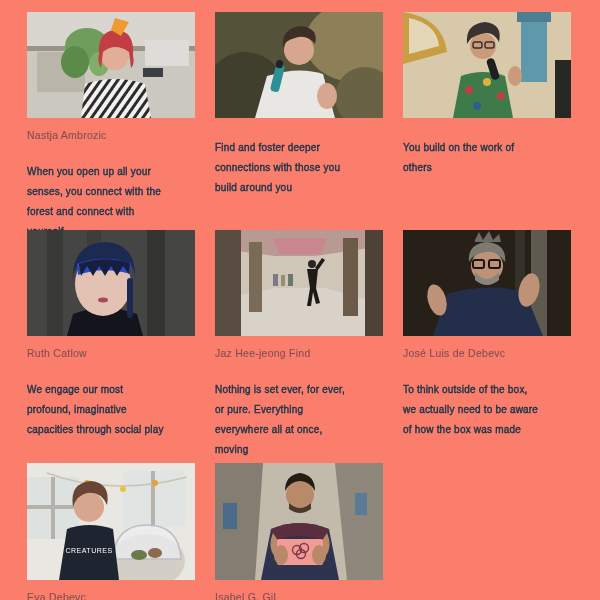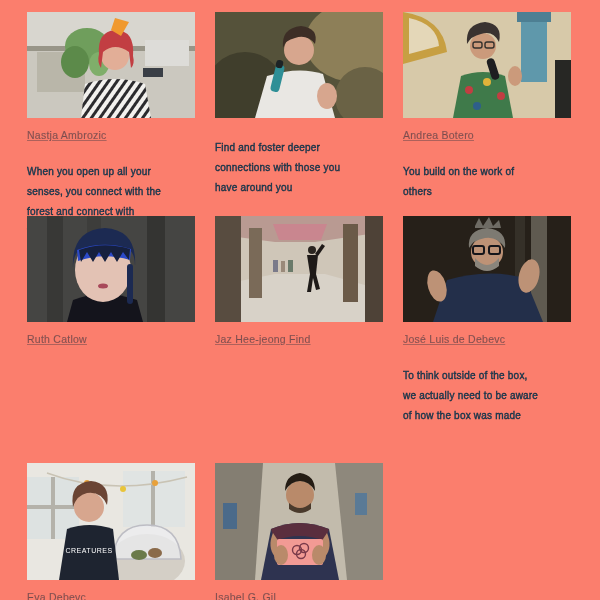--- a/index.html
+++ b/index.html
@@ -4,34 +4,33 @@
 <style>
   html,body{margin:0;padding:0;}
   body{
     width:600px;height:600px;overflow:hidden;
     background:#FB7E6D;
     font-family:"Liberation Sans", sans-serif;
   }
   .page{position:relative;width:600px;height:600px;}
   .row{position:absolute;left:27px;display:flex;gap:20px;}
   .row1{top:12px;}
-  .row2{top:216px;}
+  .row2{top:230px;}
   .row3{top:463px;}
   .card{width:168px;position:relative;}
   .photo{
     width:168px;height:106px;overflow:hidden;display:block;
     background:#d0cdc5;
   }
   .row3 .photo{height:117px;}
   .photo svg{display:block;}
   .name{
     margin-top:11px;
     font-size:10.5px;line-height:13px;letter-spacing:.25px;
     color:rgba(30,42,58,0.52);
-    text-decoration:underline;
     -webkit-text-stroke:0.2px rgba(30,42,58,0.35);
   }
   .quote{
     margin-top:20px;width:206px;
     font-size:10px;line-height:20px;letter-spacing:.2px;
     color:#0c4a6e;
     -webkit-text-stroke:0.4px #1E2A38;
     white-space:pre-line;
   }
 </style>
@@ -83,21 +82,21 @@
           <path d="M40 106 L52 64 Q84 54 108 62 L120 106 Z" fill="#e9e7e3"></path>
           <circle cx="84" cy="38" r="15" fill="#d7a68e"></circle>
           <path d="M68 36 Q66 16 86 14 Q104 16 100 32 Q92 22 80 26 Q70 28 68 36 Z" fill="#3d2e26"></path>
           <rect x="58" y="52" width="9" height="28" rx="4" transform="rotate(14 62 66)" fill="#2e8f96"></rect>
           <rect x="61" y="48" width="7" height="8" rx="3" transform="rotate(14 64 52)" fill="#1d2326"></rect>
           <ellipse cx="112" cy="84" rx="10" ry="13" fill="#d7a68e"></ellipse>
         </svg>
       </div>
       <div class="quote">Find and foster deeper
 connections with those you
-have around you</div>
+build around you</div>
     </article>
 
     <article class="card">
       <div class="photo">
         <svg width="168" height="106" viewBox="0 0 168 106" xmlns="http://www.w3.org/2000/svg">
           <rect width="168" height="106" fill="#d7c9a9"></rect>
           <path d="M0 0 Q40 6 44 40 L0 52 Z" fill="#c79f42"></path>
           <path d="M6 6 Q34 12 36 34 L6 42 Z" fill="#e4d7b8"></path>
           <rect x="118" y="0" width="26" height="70" fill="#5f98ab"></rect>
           <rect x="114" y="0" width="34" height="10" fill="#4d7f93"></rect>
@@ -108,21 +107,20 @@
           <circle cx="98" cy="84" r="4" fill="#c23e42"></circle>
             <circle cx="74" cy="94" r="4" fill="#2e5f8a"></circle>
           <circle cx="80" cy="34" r="13" fill="#cb9a7b"></circle>
           <path d="M64 32 Q62 12 82 10 Q100 12 96 30 Q90 18 78 22 Q68 24 64 32 Z" fill="#3a3230"></path>
           <rect x="70" y="30" width="9" height="6" rx="2" fill="none" stroke="#33302c" stroke-width="1.4"></rect>
           <rect x="82" y="30" width="9" height="6" rx="2" fill="none" stroke="#33302c" stroke-width="1.4"></rect>
           <rect x="86" y="46" width="8" height="22" rx="4" transform="rotate(-18 90 57)" fill="#1e1e20"></rect>
           <ellipse cx="112" cy="64" rx="7" ry="10" fill="#cb9a7b"></ellipse>
         </svg>
       </div>
-      <div class="name">Andrea Botero</div>
       <div class="quote">You build on the work of
 others</div>
     </article>
 
   </div>
 
   <div class="row row2">
 
     <article class="card">
       <div class="photo">
@@ -134,20 +132,23 @@
           <path d="M40 106 L46 84 Q76 72 110 84 L116 106 Z" fill="#14141c"></path>
           <ellipse cx="76" cy="54" rx="28" ry="32" fill="#e3c2b4"></ellipse>
           <path d="M46 52 Q44 14 78 12 Q110 14 108 50 Q108 36 100 32 L52 34 Q46 40 46 52 Z" fill="#1c2a52"></path>
           <path d="M50 34 Q76 24 104 33 L103 44 Q76 36 51 45 Z" fill="#2b49c9"></path>
           <path d="M52 34 L54 46 L60 36 L66 46 L72 36 L78 46 L84 36 L90 46 L96 36 L102 44 L103 33 Q76 25 52 34 Z" fill="#16203e"></path>
           <ellipse cx="76" cy="70" rx="5" ry="2.5" fill="#a8495a"></ellipse>
           <rect x="100" y="48" width="6" height="40" rx="3" fill="#1c2a52"></rect>
         </svg>
       </div>
       <div class="name">Ruth Catlow</div>
+      <div class="quote">We engage our most
+profound, imaginative
+capacities through social play</div>
     </article>
 
     <article class="card">
       <div class="photo">
         <svg width="168" height="106" viewBox="0 0 168 106" xmlns="http://www.w3.org/2000/svg">
           <rect width="168" height="106" fill="#cfc6b8"></rect>
           <polygon points="0,0 168,0 168,16 100,26 60,26 0,18" fill="#b99a92"></polygon>
           <polygon points="58,8 112,8 106,24 64,24" fill="#c9868f"></polygon>
           <polygon points="0,70 60,58 110,58 168,74 168,106 0,106" fill="#d8d2c8"></polygon>
           <rect x="0" y="0" width="26" height="106" fill="#584c40"></rect>
@@ -157,20 +158,24 @@
           <rect x="58" y="44" width="5" height="12" fill="#7a7a8a"></rect>
           <rect x="66" y="45" width="4" height="11" fill="#9a8a7a"></rect>
           <rect x="73" y="44" width="5" height="12" fill="#6a7a6a"></rect>
           <circle cx="97" cy="34" r="4" fill="#2a2520"></circle>
           <path d="M92 39 L103 39 L101 58 L95 58 Z" fill="#1e1a18"></path>
           <path d="M95 58 L92 76 L96 76 L98 62 L101 74 L105 73 L101 58 Z" fill="#1e1a18"></path>
           <path d="M103 40 L110 30 L107 28 L100 38 Z" fill="#1e1a18"></path>
         </svg>
       </div>
       <div class="name">Jaz Hee-jeong Find</div>
+      <div class="quote">Nothing is set ever, for ever,
+or pure. Everything
+everywhere all at once,
+moving</div>
     </article>
 
     <article class="card">
       <div class="photo">
         <svg width="168" height="106" viewBox="0 0 168 106" xmlns="http://www.w3.org/2000/svg">
           <rect width="168" height="106" fill="#262019"></rect>
           <rect x="128" y="0" width="16" height="106" fill="#5f5a50"></rect>
           <rect x="112" y="0" width="10" height="106" fill="#353028"></rect>
           <path d="M30 106 L44 64 Q84 52 122 62 L140 106 Z" fill="#232f4a"></path>
           <circle cx="84" cy="36" r="16" fill="#bd9276"></circle>

